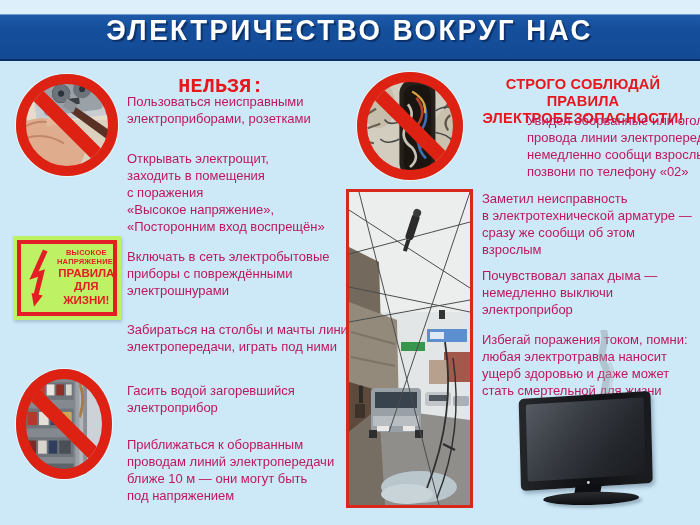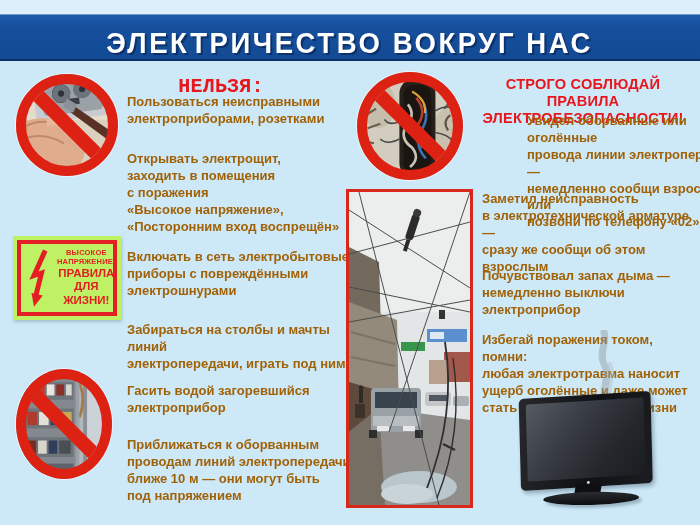--- a/index.html
+++ b/index.html
@@ -9,38 +9,38 @@
     font-family:"Liberation Sans", sans-serif;
   }
   .poster{position:absolute;inset:0;}
 
   
   .strip-top{position:absolute;left:0;top:0;width:700px;height:14px;background:#dceffb;}
   .header-band{
     position:absolute;left:0;top:14px;width:700px;height:44px;
     background:linear-gradient(#1d5aa8,#154f9c 30%,#134a94);
     border-top:1px solid #6f9bcd;border-bottom:2px solid #0a3166;
-    display:flex;align-items:flex-end;justify-content:center;
+    display:flex;align-items:flex-start;justify-content:center;
   }
   .header-band h1{
     margin:0;color:#ffffff;font-size:27px;font-weight:800;letter-spacing:2.5px;
     transform:scale(1.02,1.1);
     text-shadow:2px 2px 0 rgba(8,30,70,.55);
     white-space:nowrap;
   }
 
   
   .col-heading{
     position:absolute;color:#e8161d;font-weight:800;text-align:center;
     white-space:pre-line;line-height:1.18;letter-spacing:.2px;
   }
   .h-left{left:112px;top:75px;width:218px;font-size:20px;font-family:Liberation Mono, monospace;}
   .h-right{left:468px;top:76px;width:230px;font-size:14.6px;}
   .item{
-    position:absolute;margin:0;color:#a16207;font-weight:700;
+    position:absolute;margin:0;color:#be185d;font-weight:400;
     font-size:13px;line-height:1.3;white-space:pre-line;
   }
   .L{left:127px;width:235px;}
   .R{left:482px;width:216px;}
   #l1{top:94px;} #l2{top:151px;} #l3{top:249px;}
   #l4{top:322px;} #l5{top:383px;} #l6{top:437px;}
   #r1{top:113px;margin-left:45px;} #r2{top:191px;} #r3{top:268px;} #r4{top:332px;}
 
   
   .ban-wrap{position:absolute;}
@@ -144,21 +144,21 @@
 позвони по телефону «02»</p>
   <p class="item R" id="r2">Заметил неисправность
 в электротехнической арматуре —
 сразу же сообщи об этом
 взрослым</p>
   <p class="item R" id="r3">Почувствовал запах дыма —
 немедленно выключи
 электроприбор</p>
   <p class="item R" id="r4">Избегай поражения током, помни:
 любая электротравма наносит
-ущерб оголённые и даже может
+ущерб здоровью и даже может
 стать смертельной для жизни</p>
 
   <div class="ban-wrap" id="ban-socket">
     <div class="ban-photo">
       <svg viewBox="0 0 100 100" preserveAspectRatio="none">
         <rect x="0" y="0" width="100" height="100" fill="#dcd0bf"></rect>
         <rect x="0" y="0" width="100" height="45" fill="#e7dccb"></rect>
         <g transform="rotate(-7 55 25)">
           <rect x="18" y="-8" width="74" height="52" rx="6" fill="#c7ccd0"></rect>
           <rect x="26" y="-2" width="58" height="40" rx="4" fill="#9aa1a7"></rect>

